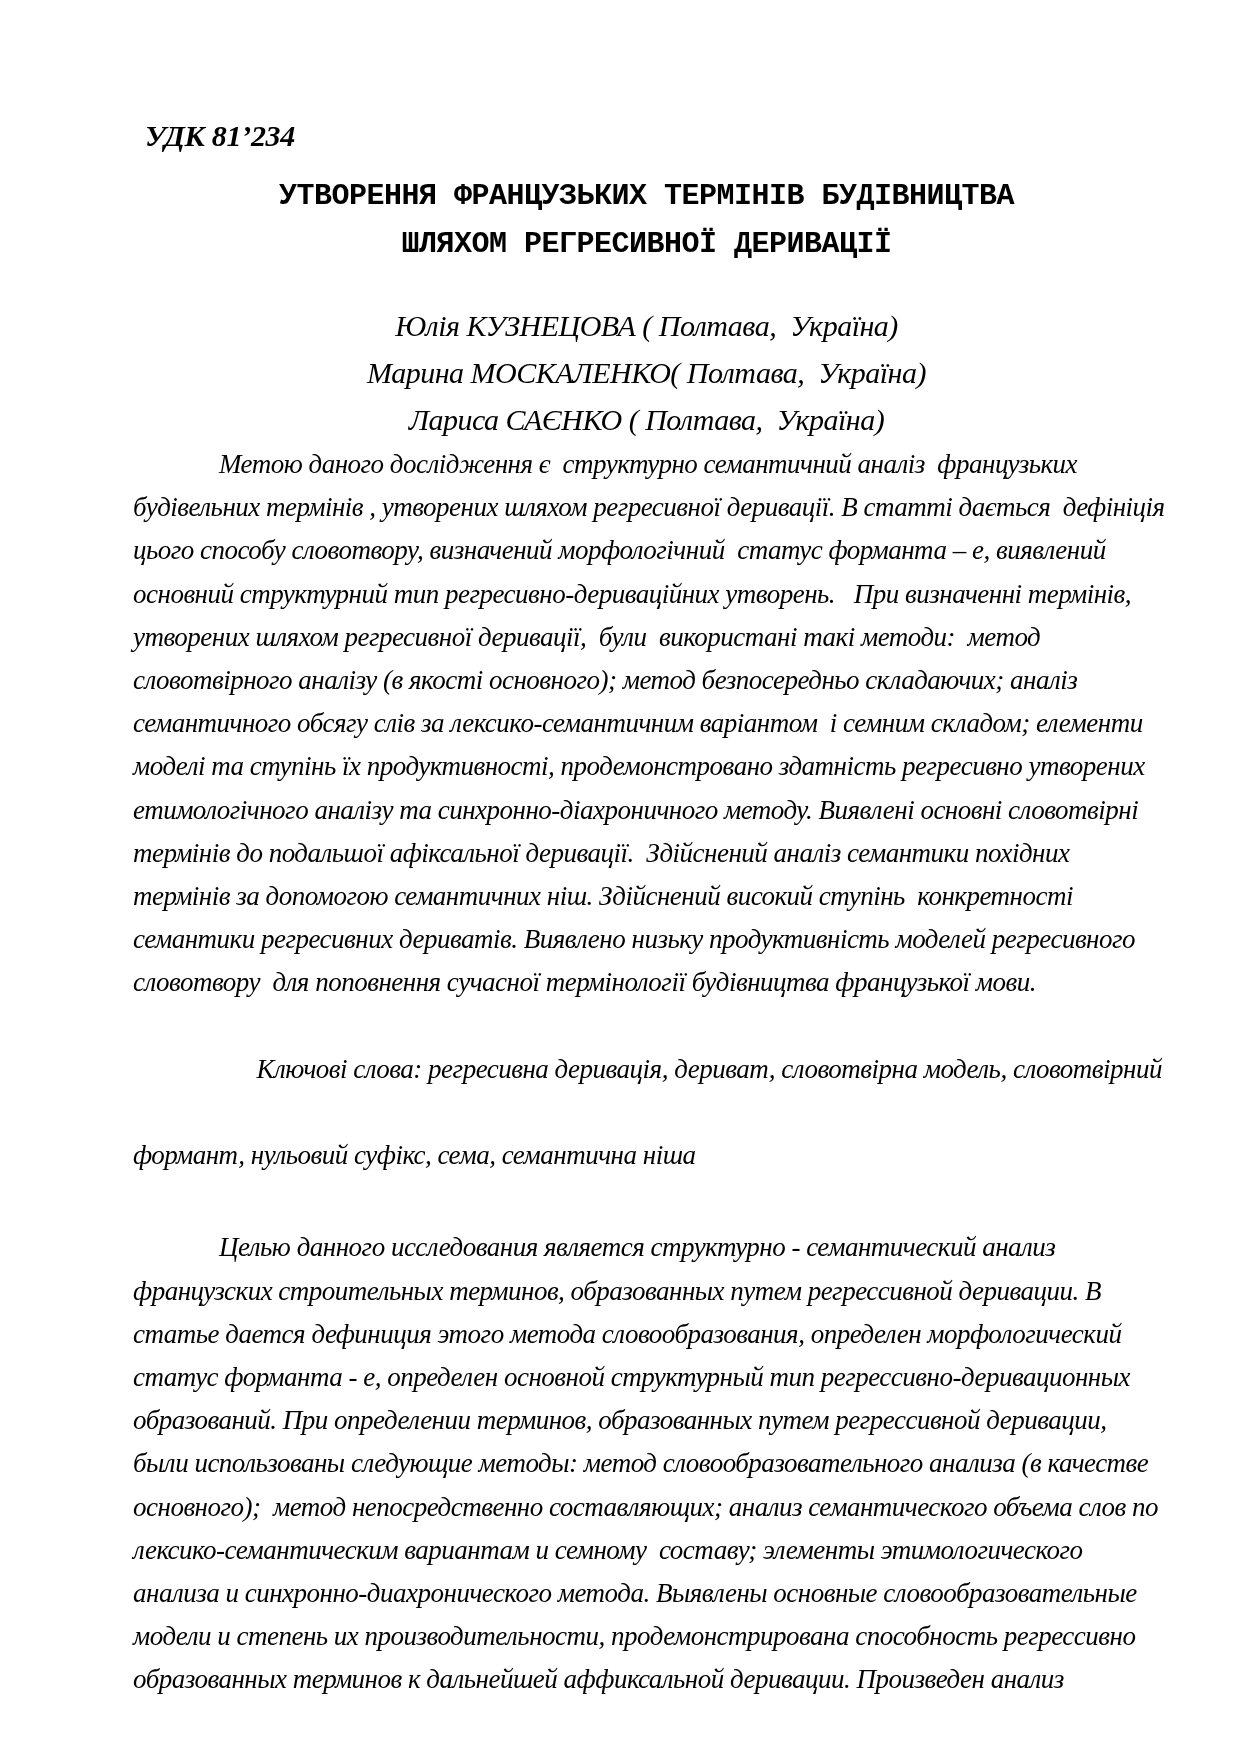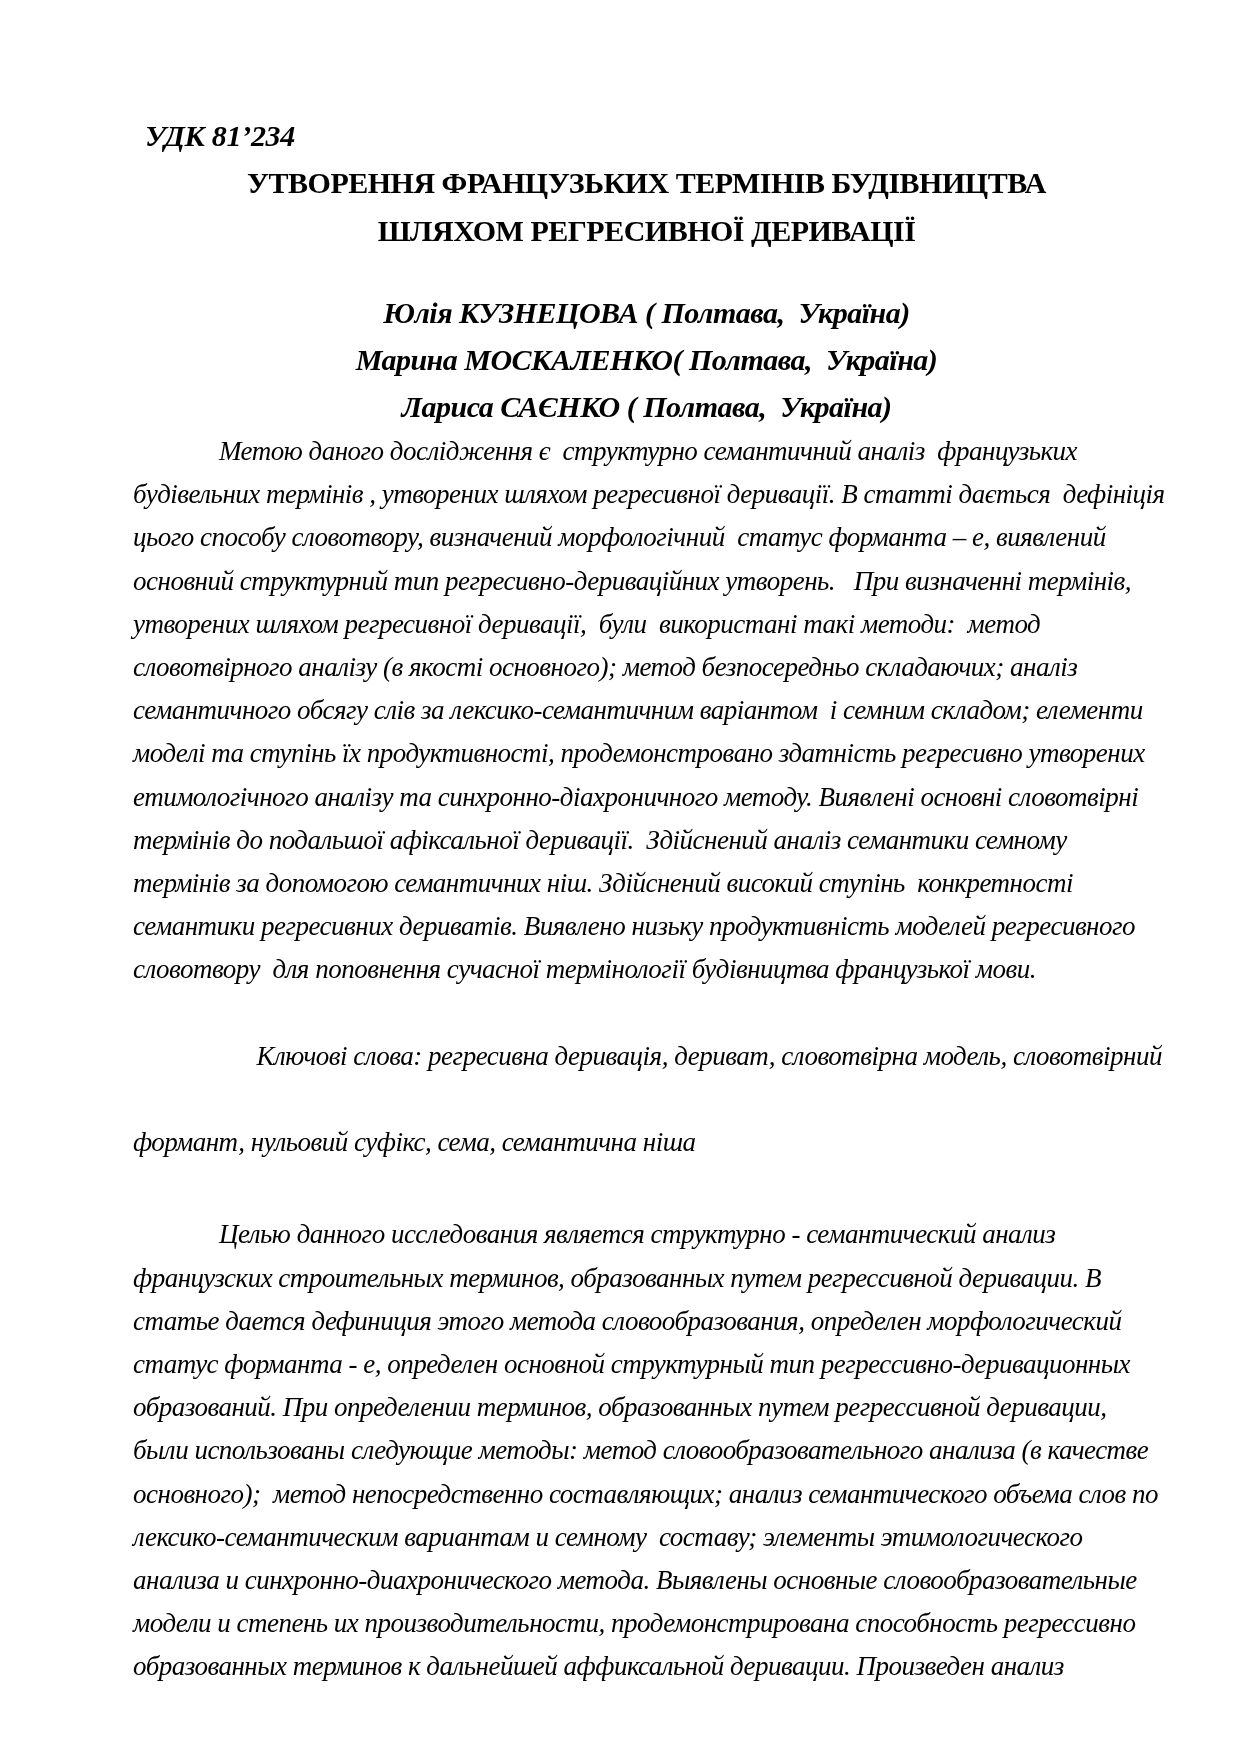--- a/index.html
+++ b/index.html
@@ -18,32 +18,33 @@
   .udc {
     font-size: 30px;
     font-weight: bold;
     font-style: italic;
     line-height: 43px;
     padding-left: 12px;
     letter-spacing: -0.3px;
     white-space: pre;
   }
   .title {
-    margin-top: 2px;
+    margin-top: 15px;
     text-align: center;
     font-weight: bold;
     font-size: 30px;
     line-height: 48px;
     letter-spacing: -0.5px;
+    font-family: Liberation Mono, monospace;
   }
   .title .t-line { white-space: pre; }
   .authors {
     margin-top: 34px;
     text-align: center;
-    font-weight: bold;
+    font-weight: normal;
     font-style: italic;
     font-size: 30px;
     line-height: 47px;
     letter-spacing: -0.5px;
   }
   .authors .a-line { white-space: pre; }
   .abstract, .keywords {
     font-style: italic;
     font-size: 27px;
     line-height: 43.2px;
@@ -75,21 +76,21 @@
   <div class="abstract abstract-uk">
       <div class="line indent">Метою даного дослідження є  структурно семантичний аналіз  французьких</div>
       <div class="line">будівельних термінів , утворених шляхом регресивної деривації. В статті дається  дефініція</div>
       <div class="line">цього способу словотвору, визначений морфологічний  статус форманта – е, виявлений</div>
       <div class="line">основний структурний тип регресивно-дериваційних утворень.   При визначенні термінів,</div>
       <div class="line">утворених шляхом регресивної деривації,  були  використані такі методи:  метод</div>
       <div class="line">словотвірного аналізу (в якості основного); метод безпосередньо складаючих; аналіз</div>
       <div class="line">семантичного обсягу слів за лексико-семантичним варіантом  і семним складом; елементи</div>
       <div class="line">моделі та ступінь їх продуктивності, продемонстровано здатність регресивно утворених</div>
       <div class="line">етимологічного аналізу та синхронно-діахроничного методу. Виявлені основні словотвірні</div>
-      <div class="line">термінів до подальшої афіксальної деривації.  Здійснений аналіз семантики семному</div>
+      <div class="line">термінів до подальшої афіксальної деривації.  Здійснений аналіз семантики похідних</div>
       <div class="line">термінів за допомогою семантичних ніш. Здійснений високий ступінь  конкретності</div>
       <div class="line">семантики регресивних дериватів. Виявлено низьку продуктивність моделей регресивного</div>
       <div class="line">словотвору  для поповнення сучасної термінології будівництва французької мови.</div>
     </div>
 
   <div class="keywords">
     <div class="line indent">
       <span class="kw-label">Ключові слова:</span><span> регресивна деривація, дериват, словотвірна модель, словотвірний</span>
     </div>
     <div class="line">формант, нульовий суфікс, сема, семантична ніша</div>

